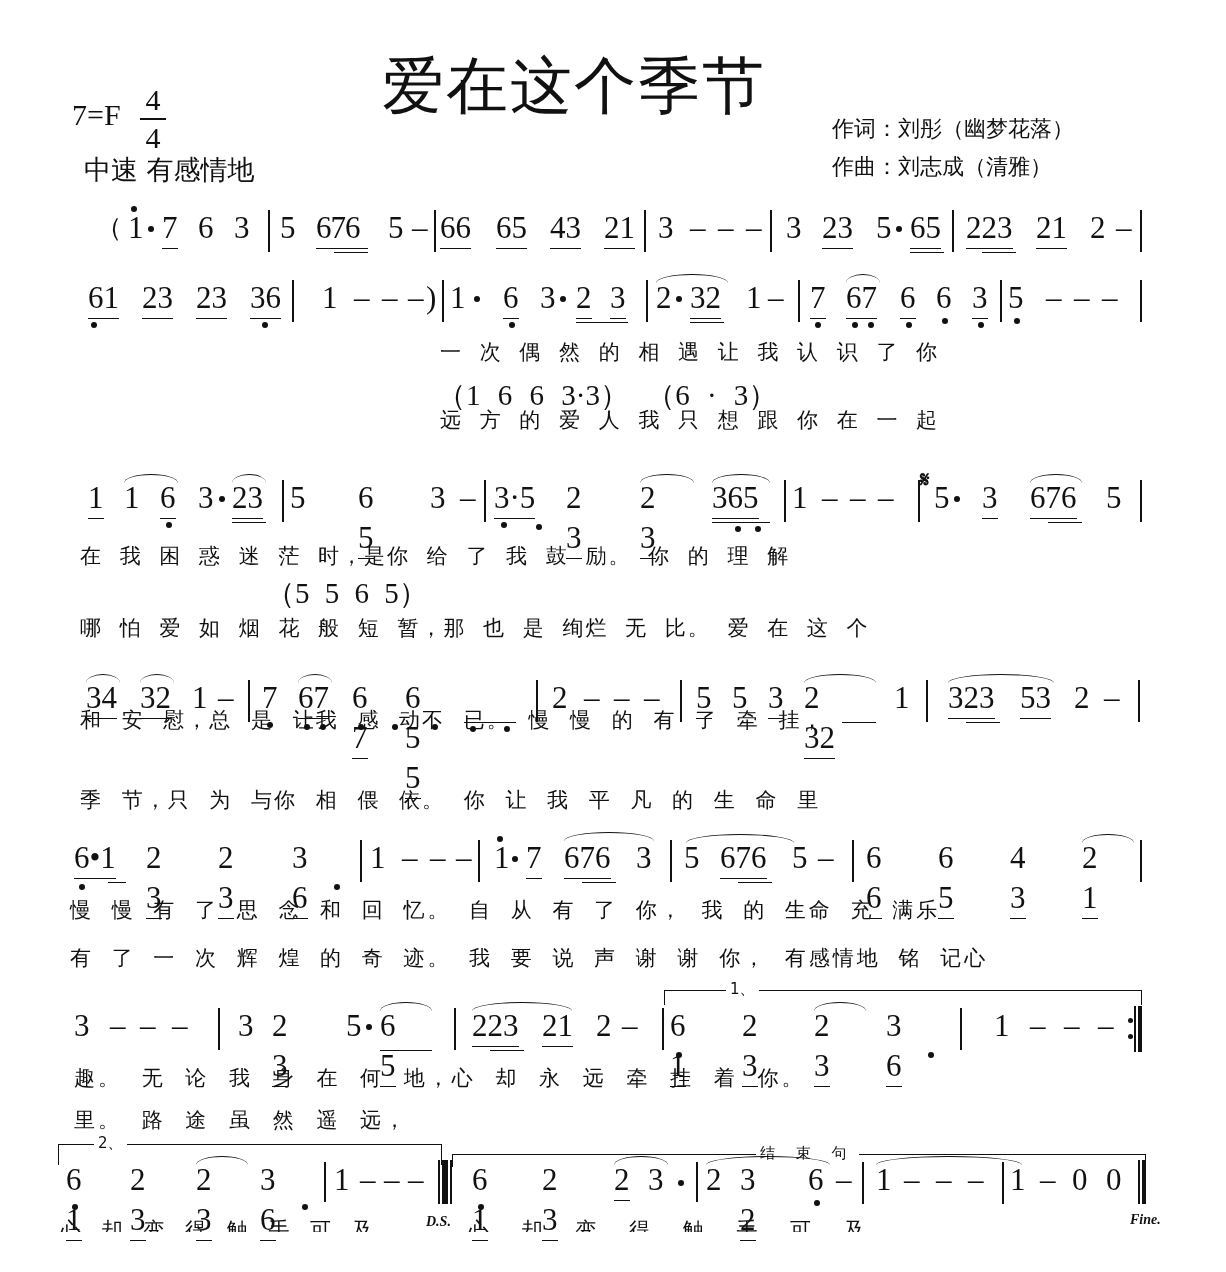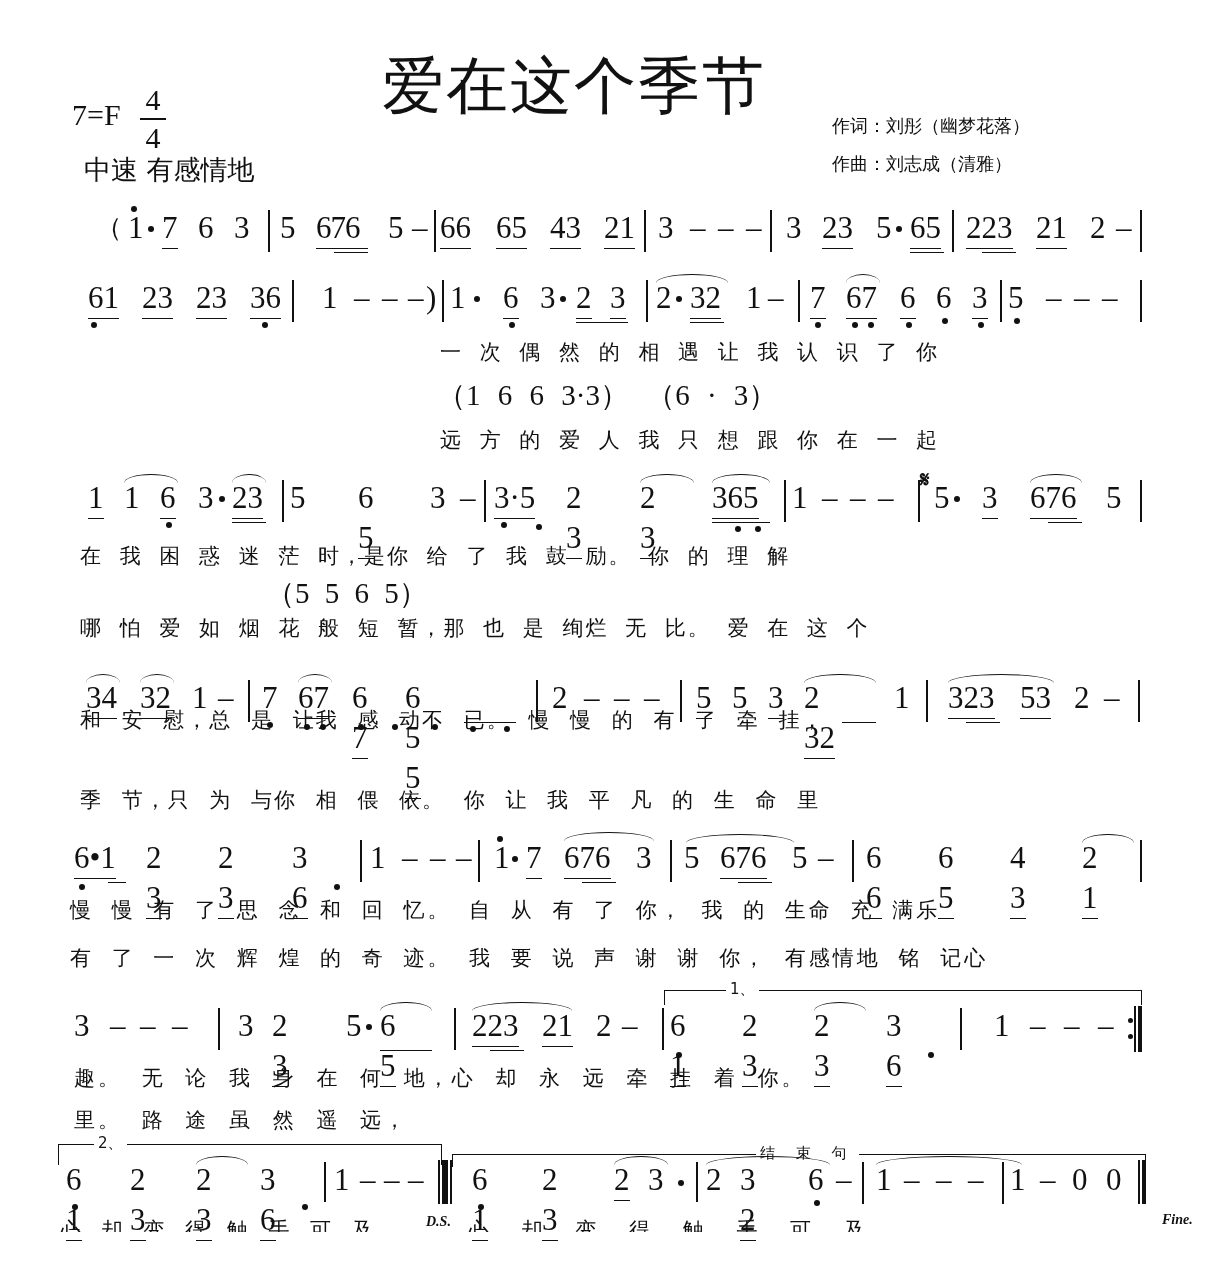--- a/index.html
+++ b/index.html
@@ -4,21 +4,21 @@
 <style>
   html, body { margin:0; padding:0; background:#ffffff; }
   body { width:1226px; height:1272px; position:relative; overflow:hidden;
          font-family:"Liberation Serif","DejaVu Serif",serif; color:#111; }
   .abs { position:absolute; white-space:nowrap; }
   .title { left:382px; top:44px; font-size:62px; letter-spacing:2px; font-family:"DejaVu Serif",serif; }
   .key { left:72px; top:98px; font-size:30px; }
   .frac { left:140px; top:84px; width:26px; text-align:center; font-size:30px; line-height:32px; }
   .frac .bar { border-top:2px solid #111; margin:2px 0; }
   .tempo { left:84px; top:152px; font-size:27px; font-family:"DejaVu Sans",sans-serif; }
-  .credit { left:832px; font-size:18px; font-family:Liberation Mono, monospace; }
+  .credit { left:832px; font-size:22px; font-family:Liberation Mono, monospace; }
   .row { position:absolute; left:0; height:50px; }
   .n { position:absolute; font-size:31px; line-height:40px; font-family:"Liberation Serif",serif; }
   .n.u1 { border-bottom:1.5px solid #111; }
   .ul2 { position:absolute; height:5px; border-top:1.5px solid #111; border-bottom:1.5px solid #111; }
   .dot { position:absolute; width:6px; height:6px; background:#111; border-radius:50%; }
   .bl { position:absolute; width:1.5px; background:#111; }
   .bl.thick { width:4px; }
   .slur { position:absolute; border-top:1.5px solid #111; border-radius:50% 50% 0 0 / 100% 100% 0 0; height:8px; }
   .ly { position:absolute; font-size:21px; font-family:"DejaVu Sans",sans-serif; letter-spacing:0; }
   .bracket { position:absolute; border-top:1.5px solid #111; }
@@ -129,21 +129,21 @@
   <span class="bl" style="left:1000px;top:2px;height:42px"></span>
   <span class="n" style="left:1008px">5</span>
   <span class="dot" style="left:1014px;top:40px"></span>
   <span class="n" style="left:1046px">–</span>
   <span class="n" style="left:1074px">–</span>
   <span class="n" style="left:1102px">–</span>
   <span class="bl" style="left:1140px;top:2px;height:42px"></span>
 </div>
 <div class="ly" style="left:440px;top:338px;word-spacing:6px;letter-spacing:3px">一 次 偶 然 的 相 遇 让 我 认 识 了 你</div>
 <div class="ly" style="left:437px;top:376px;font-family:'Liberation Serif',serif;font-size:29px;word-spacing:10px">（1 6 6 3·3）        （6 · 3）</div>
-<div class="ly" style="left:440px;top:426px;word-spacing:6px;letter-spacing:3px">远 方 的 爱 人 我 只 想 跟 你 在 一 起</div>
+<div class="ly" style="left:440px;top:406px;word-spacing:6px;letter-spacing:3px">远 方 的 爱 人 我 只 想 跟 你 在 一 起</div>
 
 <div class="row" style="top:478px">
   <span class="n u1" style="left:88px">1</span>
   <span class="slur" style="left:124px;top:-4px;width:54px"></span>
   <span class="n" style="left:124px">1</span>
   <span class="n u1" style="left:160px">6</span>
   <span class="dot" style="left:166px;top:44px"></span>
   <span class="n" style="left:198px">3</span>
   <span class="dot" style="left:219px;top:18px"></span>
   <span class="slur" style="left:232px;top:-4px;width:34px"></span>
@@ -359,15 +359,15 @@
   <span class="n" style="left:968px">–</span>
   <span class="bl" style="left:1002px;top:2px;height:42px"></span>
   <span class="n" style="left:1010px">1</span>
   <span class="n" style="left:1040px">–</span>
   <span class="n" style="left:1072px">0</span>
   <span class="n" style="left:1106px">0</span>
   <span class="bl" style="left:1138px;top:0px;height:44px"></span>
   <span class="bl thick" style="left:1142px;top:0px;height:44px"></span>
 </div>
 <div class="bold-it" style="left:426px;top:1214px">D.S.</div>
-<div class="bold-it" style="left:1162px;top:1212px">Fine.</div>
+<div class="bold-it" style="left:1130px;top:1212px">Fine.</div>
 <div class="ly" style="left:60px;top:1216px;word-spacing:10px;letter-spacing:2px;height:16px;overflow:hidden">心 却 变 得 触 手 可 及</div>
 <div class="ly" style="left:468px;top:1216px;word-spacing:14px;letter-spacing:6px;height:16px;overflow:hidden">心 却 变 得 触 手 可 及</div>
 
 </body></html>

